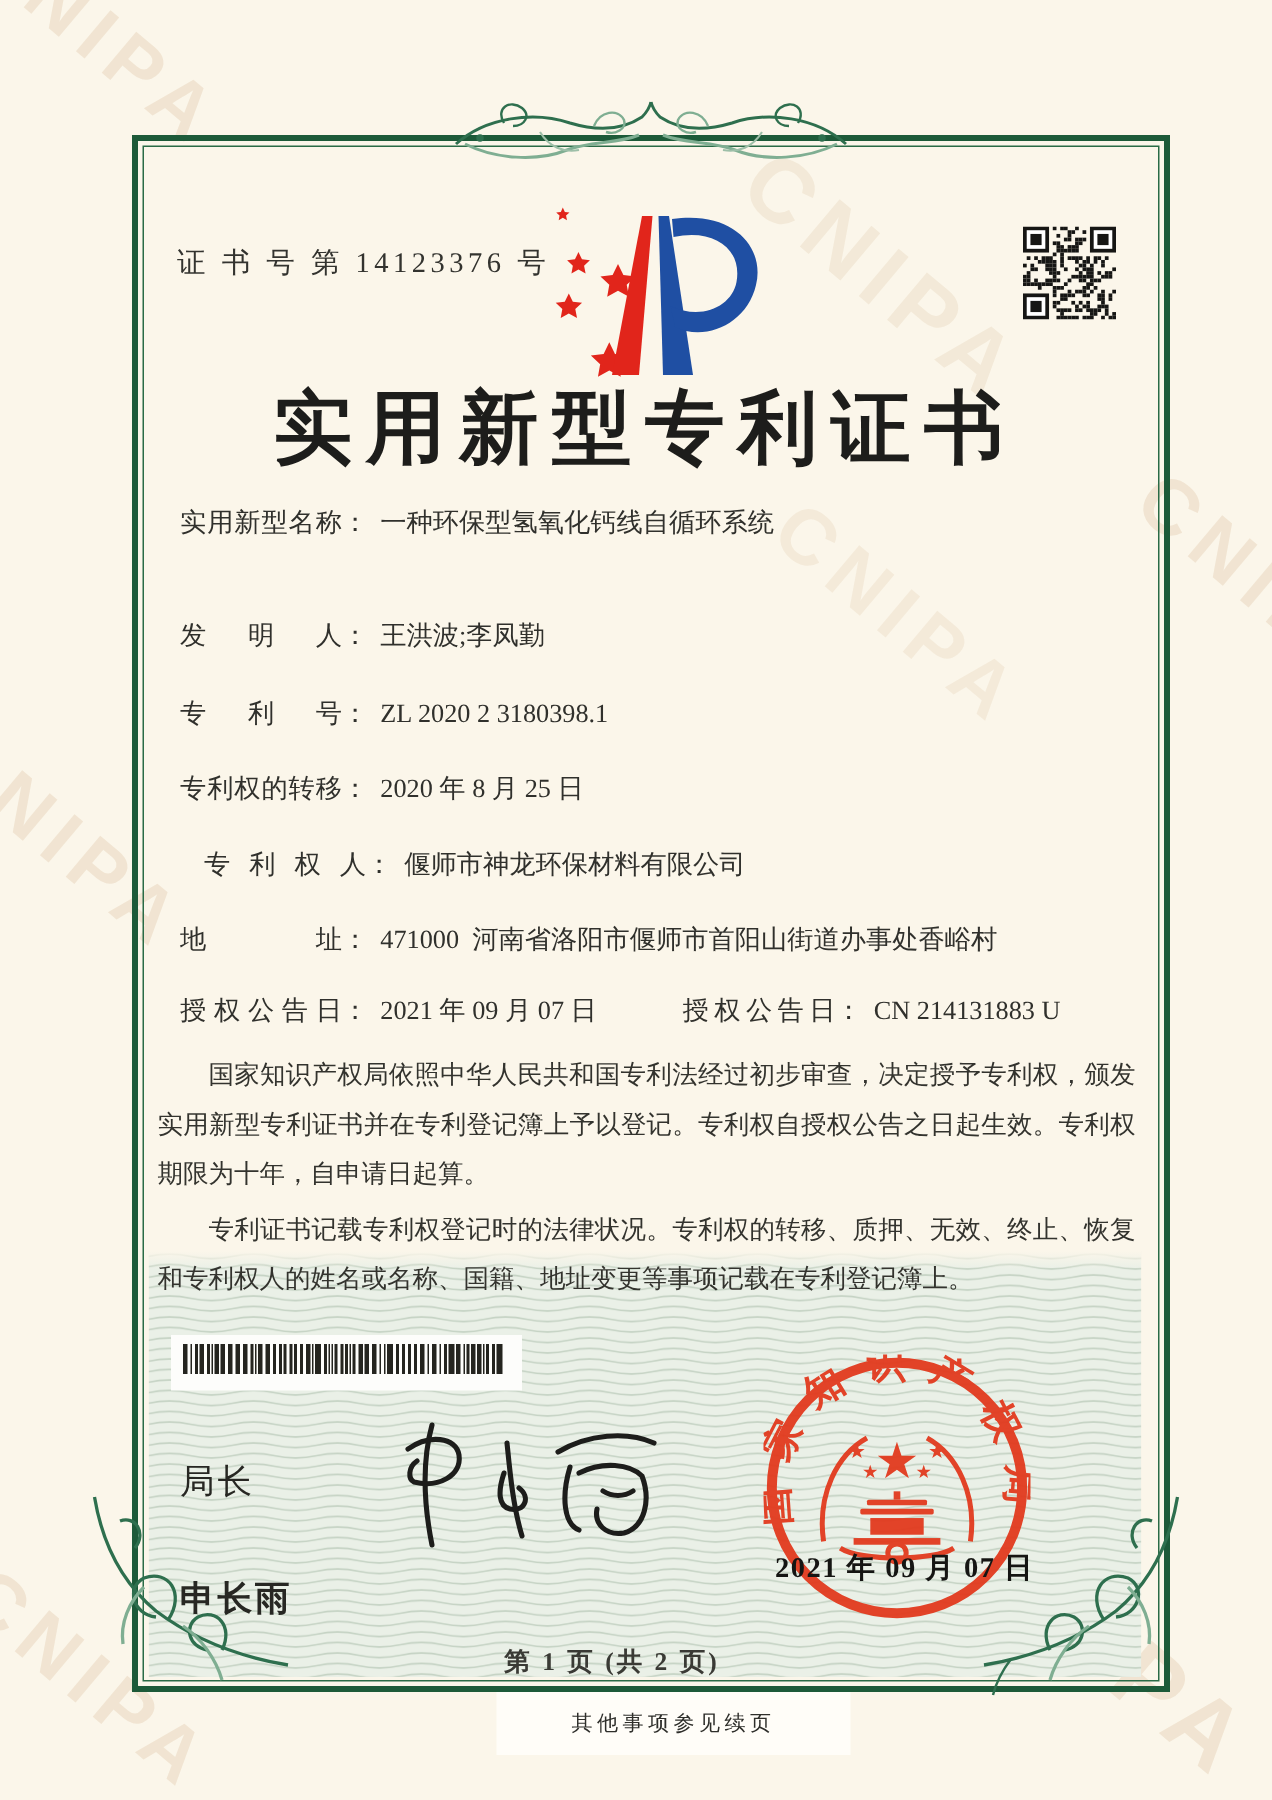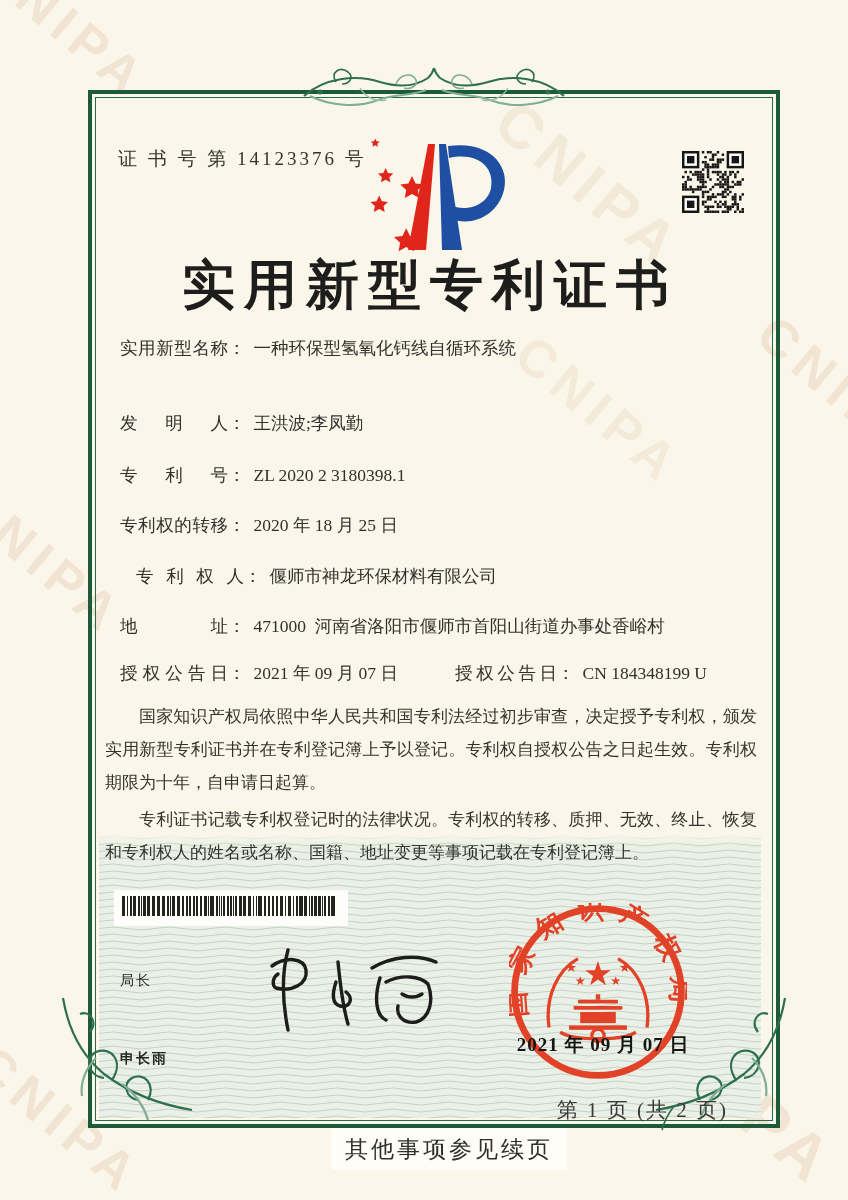--- a/index.html
+++ b/index.html
@@ -26,49 +26,49 @@
   }
   .green-zone{
     position:absolute;left:99px;top:834px;width:662px;height:284px;z-index:3;overflow:hidden;
   }
   .green-zone::before{
     content:'';position:absolute;left:0;top:0;right:0;height:12px;z-index:2;
     background:linear-gradient(#fbf6ea,rgba(251,246,234,0));
   }
   .abs{position:absolute;}
   .z5{z-index:5;}
-  .cert-no{left:118px;top:146px;font-size:19px;letter-spacing:3px;color:#33332f;}
+  .cert-no{left:118px;top:162px;font-size:19px;letter-spacing:3px;color:#33332f;}
   .title{
     left:88px;top:250px;width:684px;text-align:center;
     font-size:53px;font-weight:bold;letter-spacing:9px;color:#1d1d1b;
   }
   .field-row{position:absolute;left:120px;width:560px;font-size:17.5px;color:#30302c;}
   .field-label{
     display:inline-block;width:108px;text-align:justify;text-align-last:justify;
     vertical-align:top;
   }
   .field-colon{display:inline-block;margin-right:8px;}
   .field-val{white-space:pre;}
   .grant-no{position:absolute;left:335px;top:0;white-space:nowrap;}
   .paras{left:101px;top:696px;width:660px;font-size:17px;line-height:33px;text-align:justify;color:#33332e;}
   .paras p{margin:4px;text-indent:2em;}
   .barcode-box{left:114px;top:890px;background:#fdfdfb;padding:6px 8px;z-index:4;}
   .officer{left:120px;z-index:5;font-family:"Liberation Sans","DejaVu Sans",sans-serif;
-    font-size:14px;font-weight:500;color:#272723;letter-spacing:2px;}
+    font-size:23px;font-weight:500;color:#272723;letter-spacing:2px;}
   .sig{left:252px;top:938px;z-index:5;}
   .seal{left:509px;top:903px;z-index:5;opacity:.95;}
   .seal-date{
     left:508px;top:1032px;width:190px;text-align:center;z-index:6;
     font-size:19px;color:#151513;letter-spacing:1px;white-space:nowrap;font-weight:bold;
   }
-  .page-no{left:88px;top:1096px;width:640px;text-align:right;font-size:21px;color:#3a3a35;z-index:5;letter-spacing:2px;}
+  .page-no{left:88px;top:1096px;width:640px;text-align:center;font-size:17px;color:#3a3a35;z-index:5;letter-spacing:2px;font-weight:bold;}
   .note-box{
     left:331px;top:1128px;width:236px;height:42px;background:#fffdf8;z-index:6;
     display:flex;align-items:center;justify-content:center;
-    font-size:23px;letter-spacing:3px;color:#2e2e2a;
+    font-size:14px;letter-spacing:3px;color:#2e2e2a;
   }
   .ornament{position:absolute;z-index:4;}
 </style>
 </head>
 <body>
 
 <span class="wm" style="left:-34px;top:-6px;transform:rotate(40deg);">CNIPA</span>
 <span class="wm" style="left:478px;top:150px;transform:rotate(40deg);font-size:60px;color:rgba(214,184,146,0.20);">CNIPA</span>
 <span class="wm" style="left:742px;top:360px;transform:rotate(40deg);">CNIPA</span>
 <span class="wm" style="left:-58px;top:530px;transform:rotate(40deg);">CNIPA</span>
@@ -350,31 +350,31 @@
 <div class="field-row z5" style="top:336px;">
   <span class="field-label">实用新型名称</span><span class="field-colon">：</span><span class="field-val">一种环保型氢氧化钙线自循环系统</span>
 </div>
 <div class="field-row z5" style="top:411px;">
   <span class="field-label">发明人</span><span class="field-colon">：</span><span class="field-val">王洪波;李凤勤</span>
 </div>
 <div class="field-row z5" style="top:463px;">
   <span class="field-label">专利号</span><span class="field-colon">：</span><span class="field-val">ZL 2020 2 3180398.1</span>
 </div>
 <div class="field-row z5" style="top:513px;">
-  <span class="field-label">专利权的转移</span><span class="field-colon">：</span><span class="field-val">2020 年 18 月 25 日</span>
+  <span class="field-label">专利权的转移</span><span class="field-colon">：</span><span class="field-val">2020 年 8 月 25 日</span>
 </div>
 <div class="field-row z5" style="top:564px;margin-left:16px;">
   <span class="field-label">专利权人</span><span class="field-colon">：</span><span class="field-val">偃师市神龙环保材料有限公司</span>
 </div>
 <div class="field-row z5" style="top:614px;">
   <span class="field-label">地址</span><span class="field-colon">：</span><span class="field-val">471000  河南省洛阳市偃师市首阳山街道办事处香峪村</span>
 </div>
 <div class="field-row z5" style="top:661px;">
   <span class="field-label">授权公告日</span><span class="field-colon">：</span><span class="field-val">2021 年 09 月 07 日</span>
-  <span class="grant-no"><span class="field-label" style="width:102px;">授权公告日</span><span class="field-colon">：</span><span class="field-val">CN 184348199 U</span></span>
+  <span class="grant-no"><span class="field-label" style="width:102px;">授权公告日</span><span class="field-colon">：</span><span class="field-val">CN 214131883 U</span></span>
 </div>
 
 <div class="abs z5 paras">
   <p>国家知识产权局依照中华人民共和国专利法经过初步审查，决定授予专利权，颁发实用新型专利证书并在专利登记簿上予以登记。专利权自授权公告之日起生效。专利权期限为十年，自申请日起算。</p>
   <p>专利证书记载专利权登记时的法律状况。专利权的转移、质押、无效、终止、恢复和专利权人的姓名或名称、国籍、地址变更等事项记载在专利登记簿上。</p>
 </div>
 
 <div class="abs barcode-box">
   <svg id="barcode-svg" width="218" height="20">
       <rect x="0" y="0" width="3" height="20" fill="#24241f"></rect>

